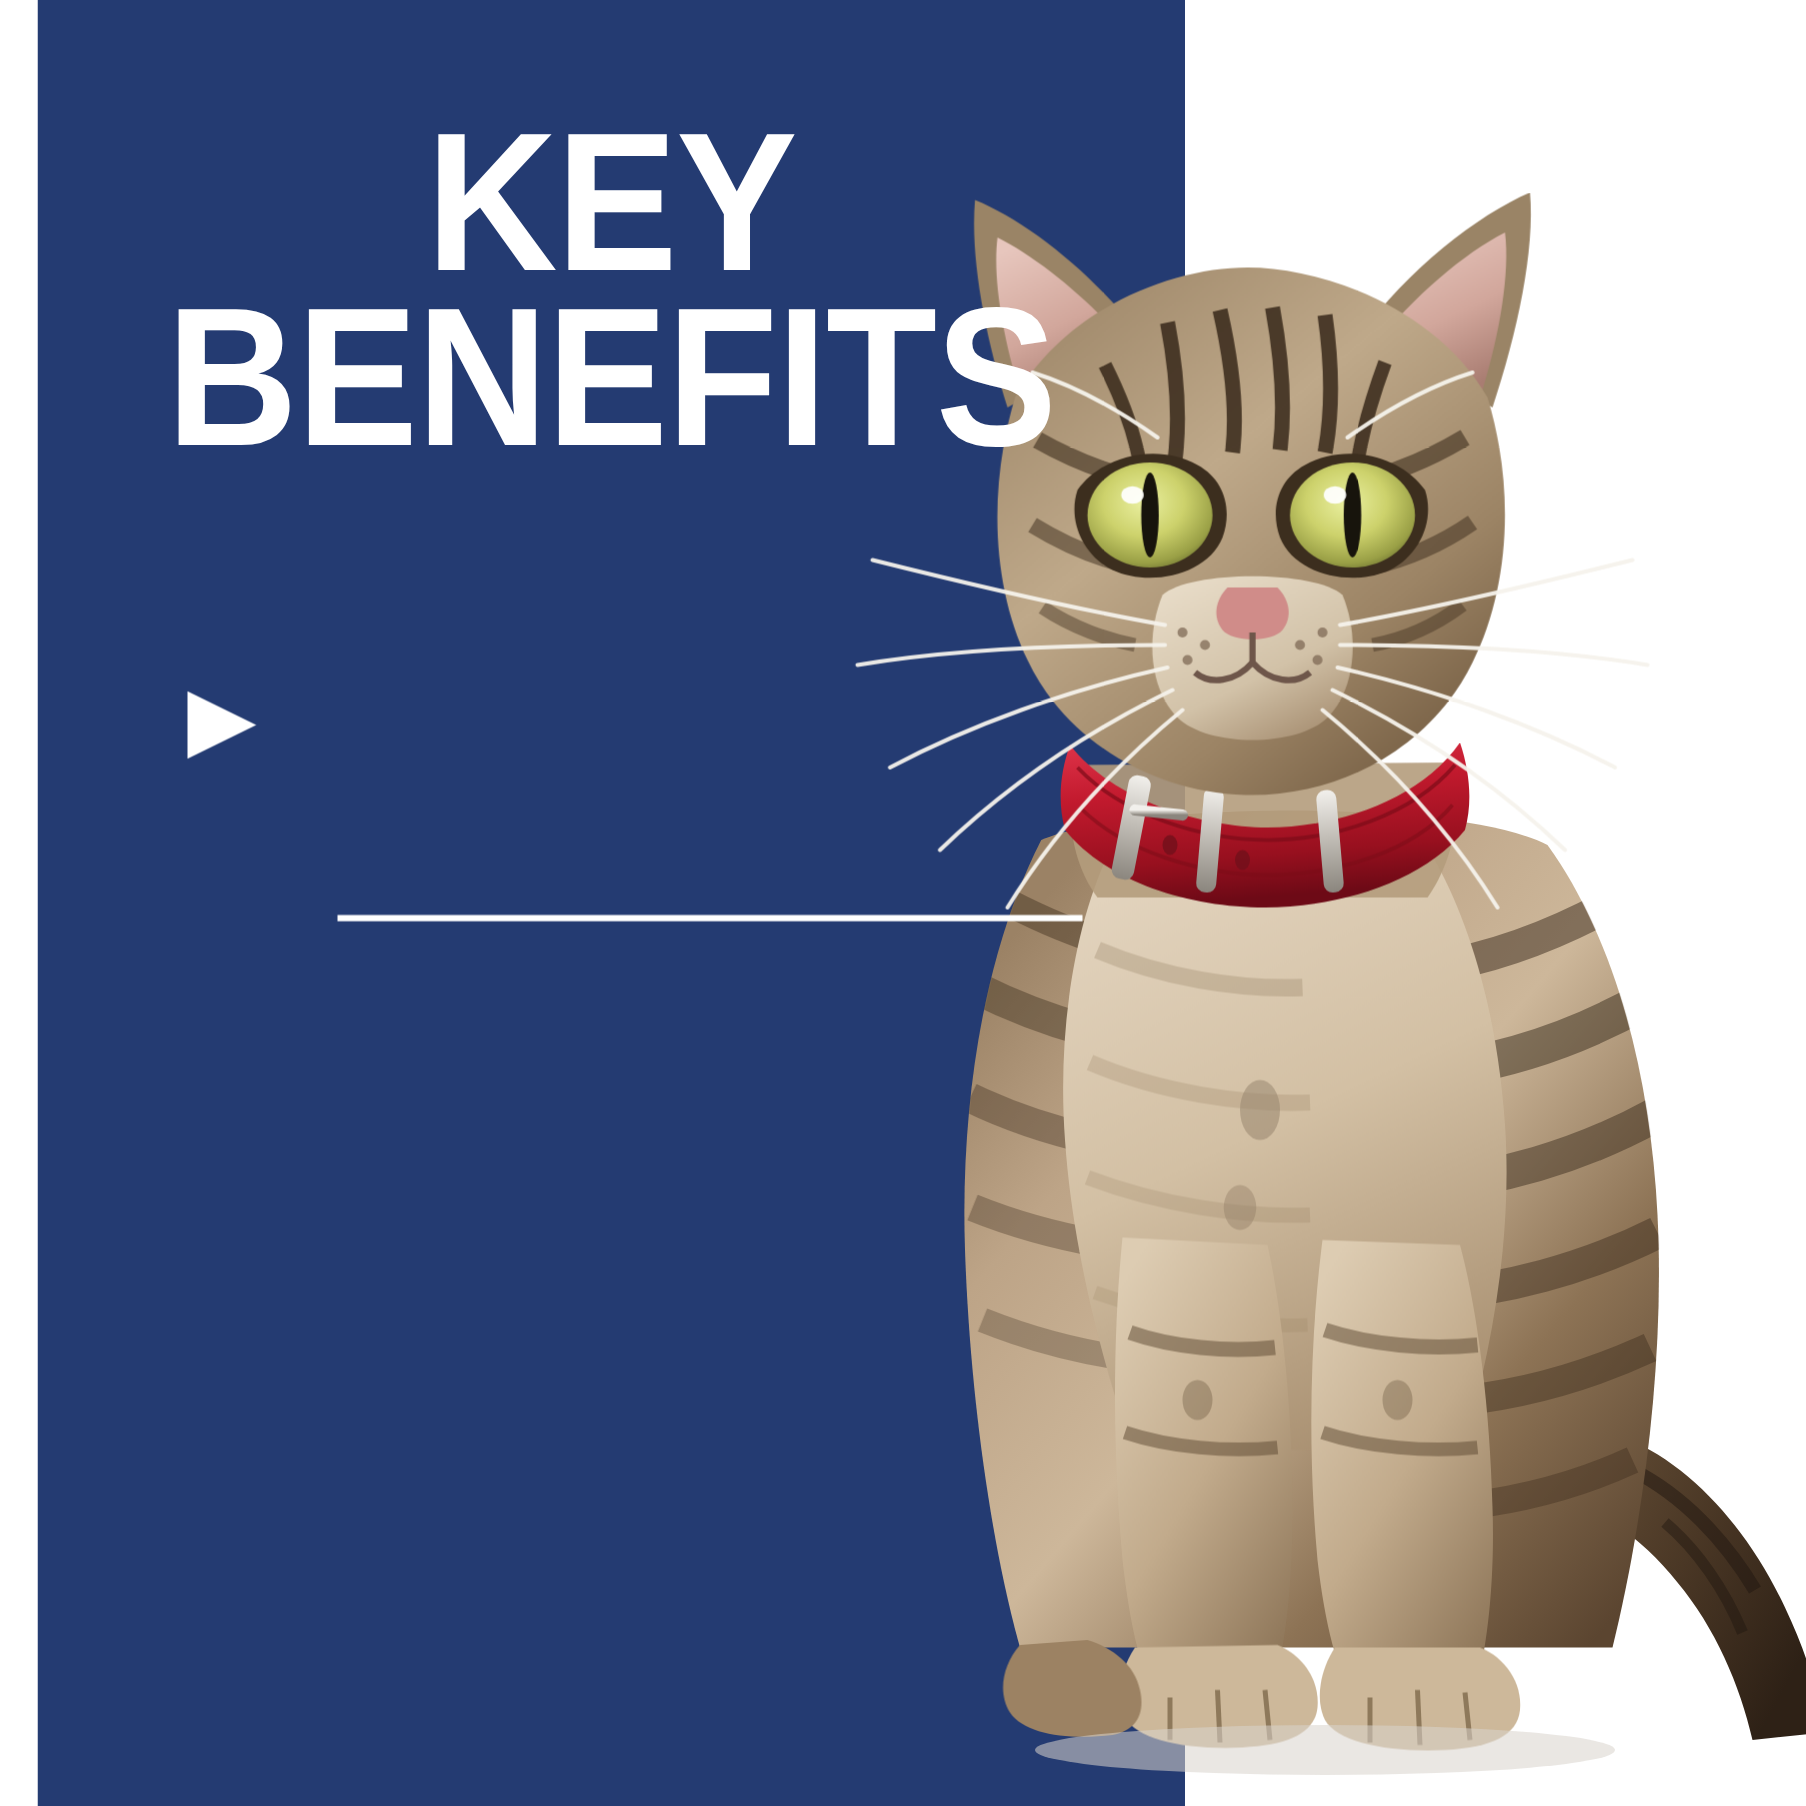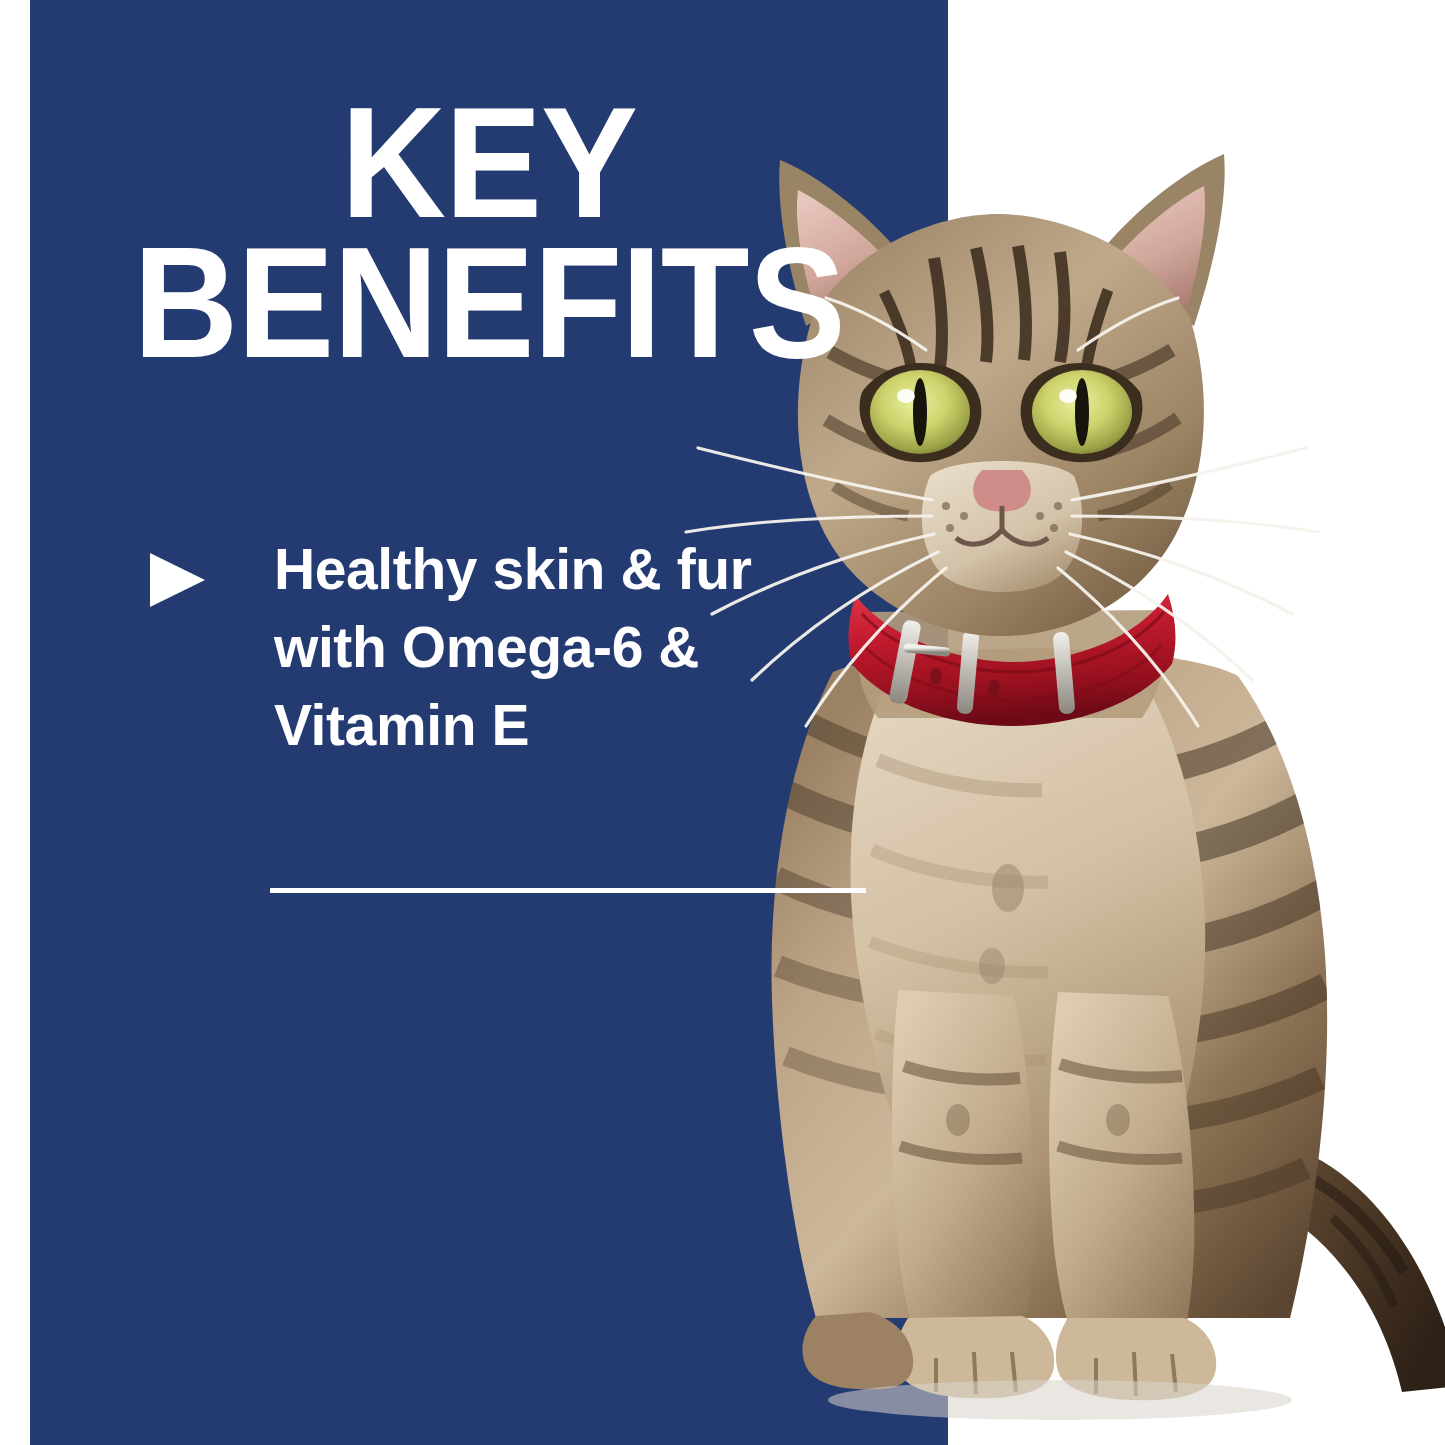--- a/index.html
+++ b/index.html
@@ -361,21 +361,20 @@
   </div>
 
   <div class="benefits">
 
     <div class="benefit-row">
       <span class="bullet-marker">
         <svg viewBox="0 0 58 56" xmlns="http://www.w3.org/2000/svg">
           <polygon points="2,1 57,28 2,55" fill="#FFFFFF"></polygon>
         </svg>
       </span>
-      <span class="benefit-text">Healthy skin &amp; fur with Omega-6 &amp; Vitamin E</span>
     </div>
 
     <div class="divider-wrap">
       <div class="divider"></div>
     </div>
 
 
   </div>
 
 </div>

